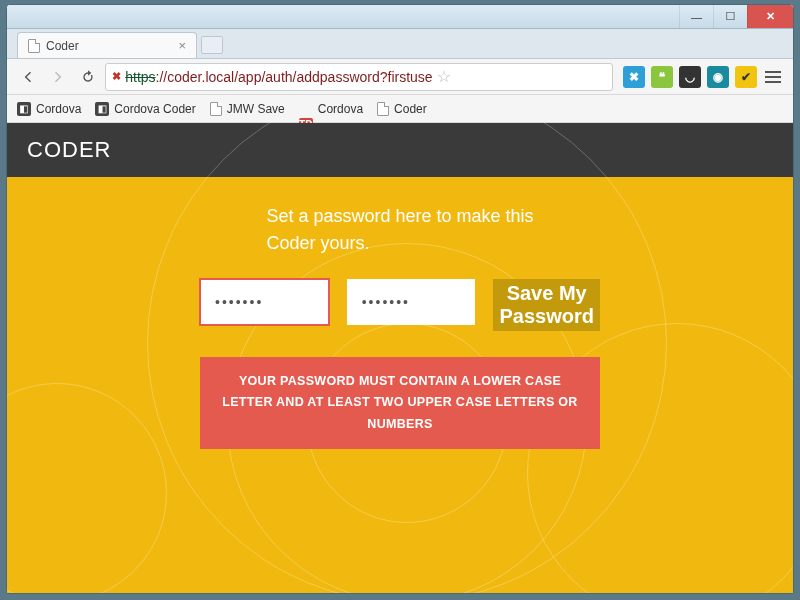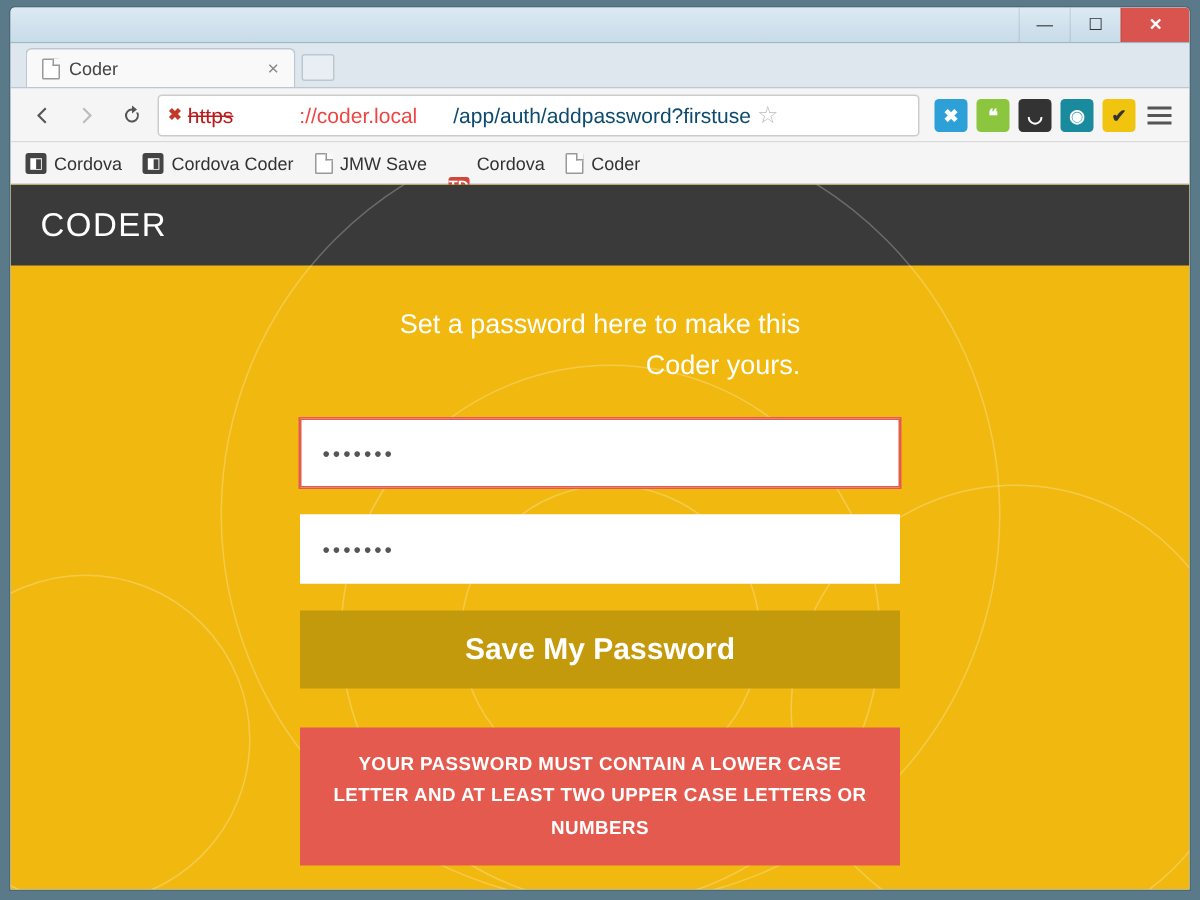--- a/index.html
+++ b/index.html
@@ -71,23 +71,23 @@
   .nav-btn svg { width:16px; height:16px; }
   .omnibox {
     flex:1; height:28px; border:1px solid #ccc; border-radius:3px;
     background:#fff; display:flex; align-items:center; padding:0 6px;
     font-size:14px; color:#333;
   }
   .lock-bad{
     display:inline-flex; align-items:center; gap:2px; margin-right:4px;
   }
   .lock-bad .x{ color:#c0392b; font-weight:bold; font-size:11px;}
-  .proto { color:#b91c1c; text-decoration: line-through; }
-  .url-rest { color:#ef4444;margin-left:44px; }
-  .url-dim { color:#0c4a6e;padding-left:24px; }
+  .proto { color:#14532d; text-decoration: line-through; }
+  .url-rest { color:#7f1d1d; }
+  .url-dim { color:#7f1d1d; }
   .star { color:#bbb; font-size:16px; margin-left:4px;}
   .ext-icons { display:flex; align-items:center; gap:6px; margin-left:6px;}
   .ext { width:22px; height:22px; border-radius:3px; display:flex; align-items:center; justify-content:center; font-size:12px; font-weight:bold; color:#fff;}
   .ext.blue{background:#2da0d8;}
   .ext.green{background:#8cc63f;}
   .ext.dark{background:#333;}
   .ext.teal{background:#1a8a9e;}
   .ext.yellow{background:#f1c40f; color:#333;}
   .menu-btn{ width:24px;height:24px;display:flex;flex-direction:column;justify-content:center;gap:3px;align-items:center;}
   .menu-btn span{width:16px;height:2px;background:#555;}
@@ -112,22 +112,22 @@
     font-size:22px; letter-spacing:1px; font-weight:400;
   }
   .circles{position:absolute; inset:0; pointer-events:none;}
   .circles div{position:absolute;border:1px solid rgba(255,255,255,0.25);border-radius:50%;}
   .yellow-area{
     position:relative; padding: 12px 0 0 0;
     display:flex; flex-direction:column; align-items:center;
     height:100%;
   }
   .title{ color:#fff; font-size:30px; font-weight:bold; margin-top:4px;}
-  .subtitle{ color:#fff; font-size:18px; text-align:right; margin-top:14px; line-height:1.5;}
-  .form{ width:400px; margin-top:22px; display:flex; flex-direction:column; gap:18px;}
+  .subtitle{ color:#fff; font-size:18px; text-align:left; margin-top:14px; line-height:1.5;}
+  .form{ width:400px; margin-top:22px; display:flex; flex-direction:row; gap:18px;}
   .pwd{
     width:100%; height:46px; background:#fff; border:1px solid #fff;
     padding:0 14px; font-size:14px; letter-spacing:2px; color:#555;
     outline:none;
   }
   .pwd.err{ border:1px solid #e55a4f; box-shadow:0 0 0 1px #e55a4f;}
   .save-btn{
     width:100%; height:52px; background:#c49a0d; border:none;
     color:#fff; font-size:20px; font-weight:bold; cursor:pointer;
   }

